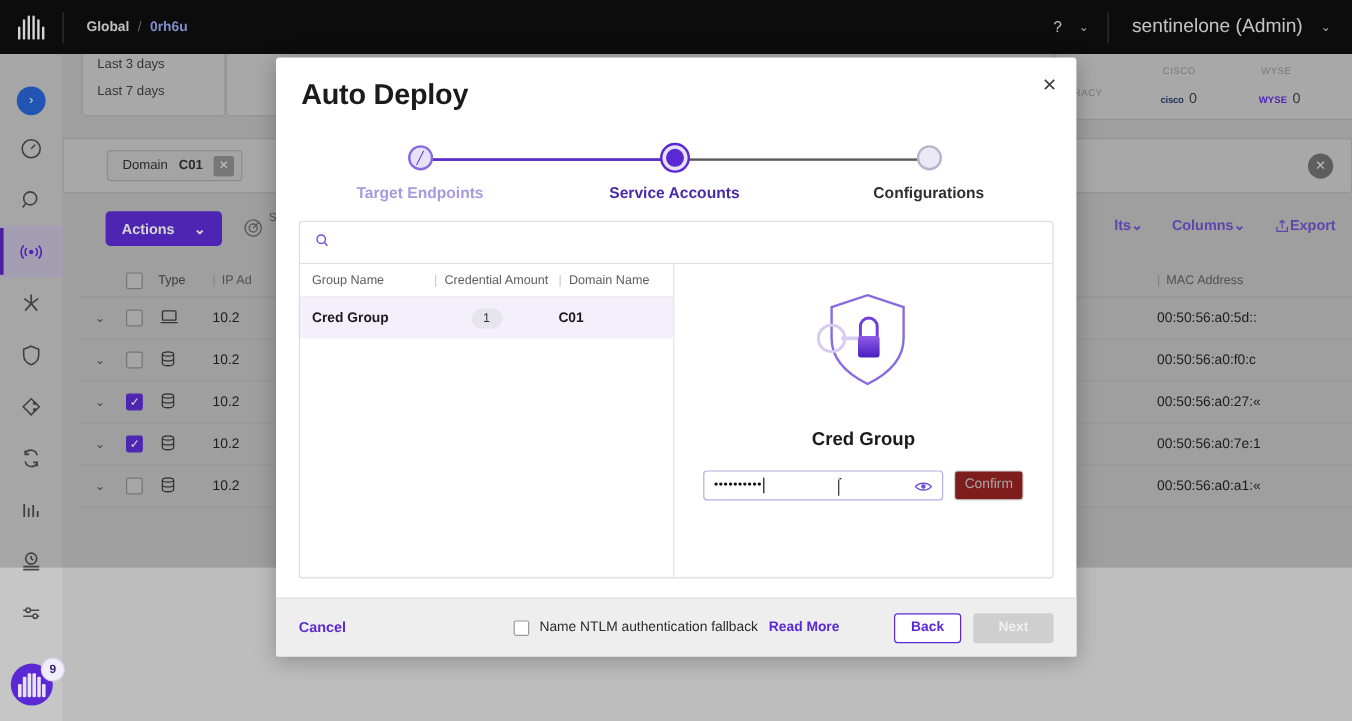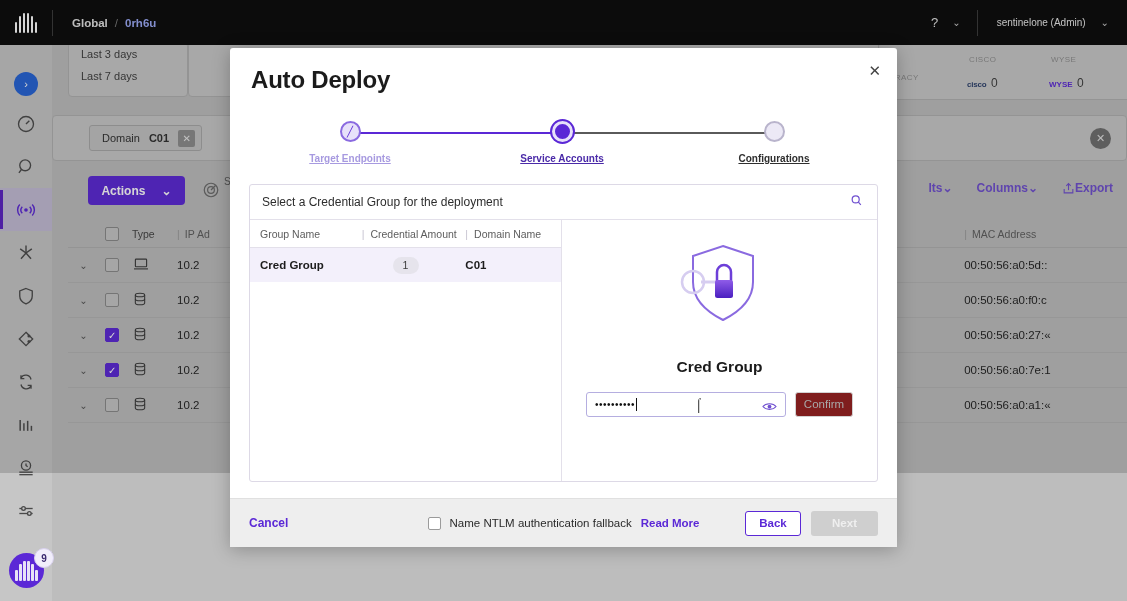--- a/index.html
+++ b/index.html
@@ -29,21 +29,21 @@
   .breadcrumb { display: flex; align-items: center; gap: 7px; margin-left: 19px; font-size: 11.5px; }
   .bc-global { color: #e2e2e2; font-weight: bold; }
   .bc-sep { color: #7a7a7a; }
   .bc-site { color: #9aa8f5; font-weight: bold; }
   .topbar-right { margin-left: auto; display: flex; align-items: center; height: 45px; }
   .help-group { display: flex; align-items: center; gap: 14px; padding-right: 16px; }
   .help-q { color: #e2e2e2; font-size: 13px; }
   .chev { color: #c8c8c8; font-size: 10px; }
   .topbar-divider2 { width: 1px; height: 26px; background: #3a3a3a; }
   .user-group { display: flex; align-items: center; gap: 15px; padding: 0 18px 0 19px; }
-  .user-name { color: #e8e8e8; font-size: 10px; }
+  .user-name { color: #e8e8e8; font-size: 16px; }
 
   
   .sidebar {
     position: absolute; top: 45px; left: 0; width: 52px; height: 556px;
     background: #c6c6c6; z-index: 4;
   }
   .sb-expand {
     position: absolute; top: 27px; left: 14px; width: 24px; height: 24px;
     border-radius: 50%; background: #2563d6; color: #fff;
     display: flex; align-items: center; justify-content: center; font-size: 11px;
@@ -165,21 +165,21 @@
   .step-line { position: absolute; top: 14px; left: 90px; right: 90px; height: 2px; background: #5a5a5a; }
   .step-line.done { right: 50%; background: #5b28d6; }
   .step { position: absolute; top: 0; width: 150px; text-align: center; }
   .step .dot {
     width: 21px; height: 21px; border-radius: 50%; margin: 3px auto 0;
     position: relative; z-index: 2;
   }
   .step.done .dot { background: #e7e1fa; border: 2px solid #8a6ae0; color: #5b28d6; font-size: 10px; display: flex; align-items: center; justify-content: center; }
   .step.current .dot { background: #5b28d6; border: 3px solid #e7e1fa; box-shadow: 0 0 0 2px #5b28d6; }
   .step.todo .dot { background: #ece9f6; border: 2px solid #b9b4cc; }
-  .step .label { margin-top: 11px; font-size: 10px; font-weight: bold; text-decoration: underline; }
+  .step .label { margin-top: 11px; font-size: 13px; font-weight: bold; }
   .step.done .label { color: #a79ae0; }
   .step.current .label { color: #4a2aa8; }
   .step.todo .label { color: #2f2f2f; }
 
   .panel {
     margin: 10px 19px 0 19px; border: 1px solid #ddd9e6; border-radius: 3px;
     flex: 1; display: flex; flex-direction: column; overflow: hidden;
   }
   .panel-head {
     height: 35px; display: flex; align-items: center; justify-content: space-between;
@@ -575,21 +575,20 @@
       </div>
 
       <div class="step todo" style="left:441px;">
         <div class="dot"></div>
         <div class="label">Configurations</div>
       </div>
     </div>
 
     <div class="panel">
       <div class="panel-head">
-        <span>Select a Credential Group for the deployment</span>
         <span>
           <svg width="13" height="13" viewBox="0 0 24 24" fill="none" stroke="#6f4fd0" stroke-width="2.2">
             <circle cx="10.5" cy="10" r="6.5"></circle>
               <path d="M15.5 15 L20 20"></path>
           </svg>
         </span>
       </div>
 
       <div class="panel-body">
 

